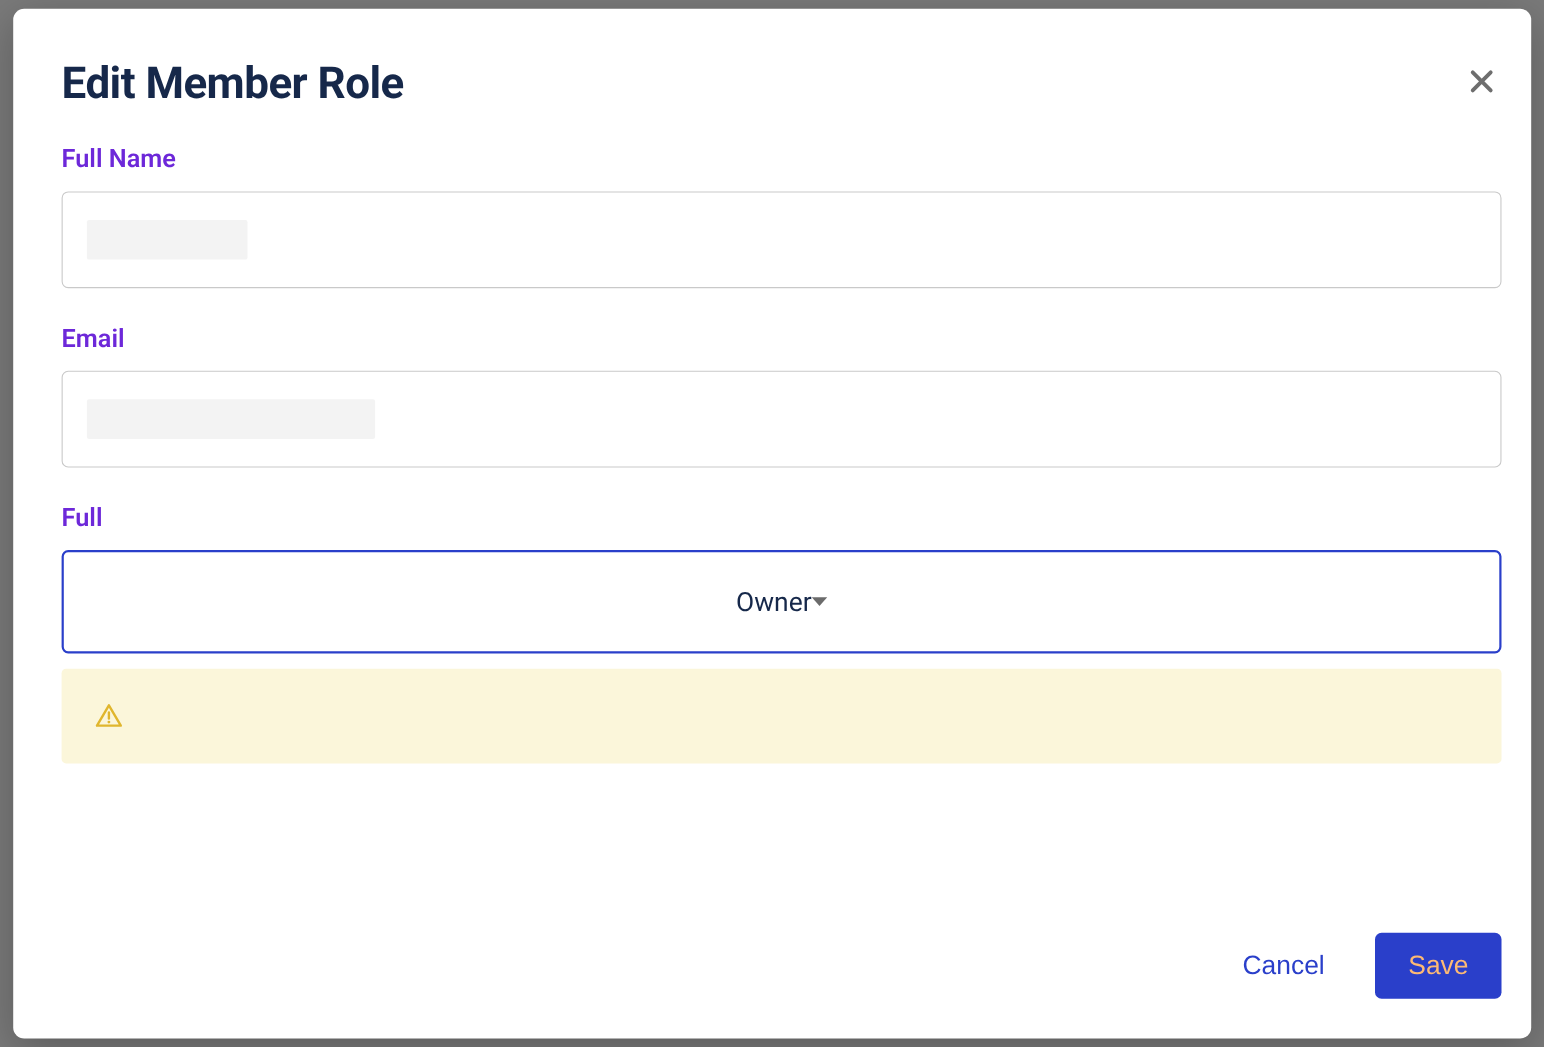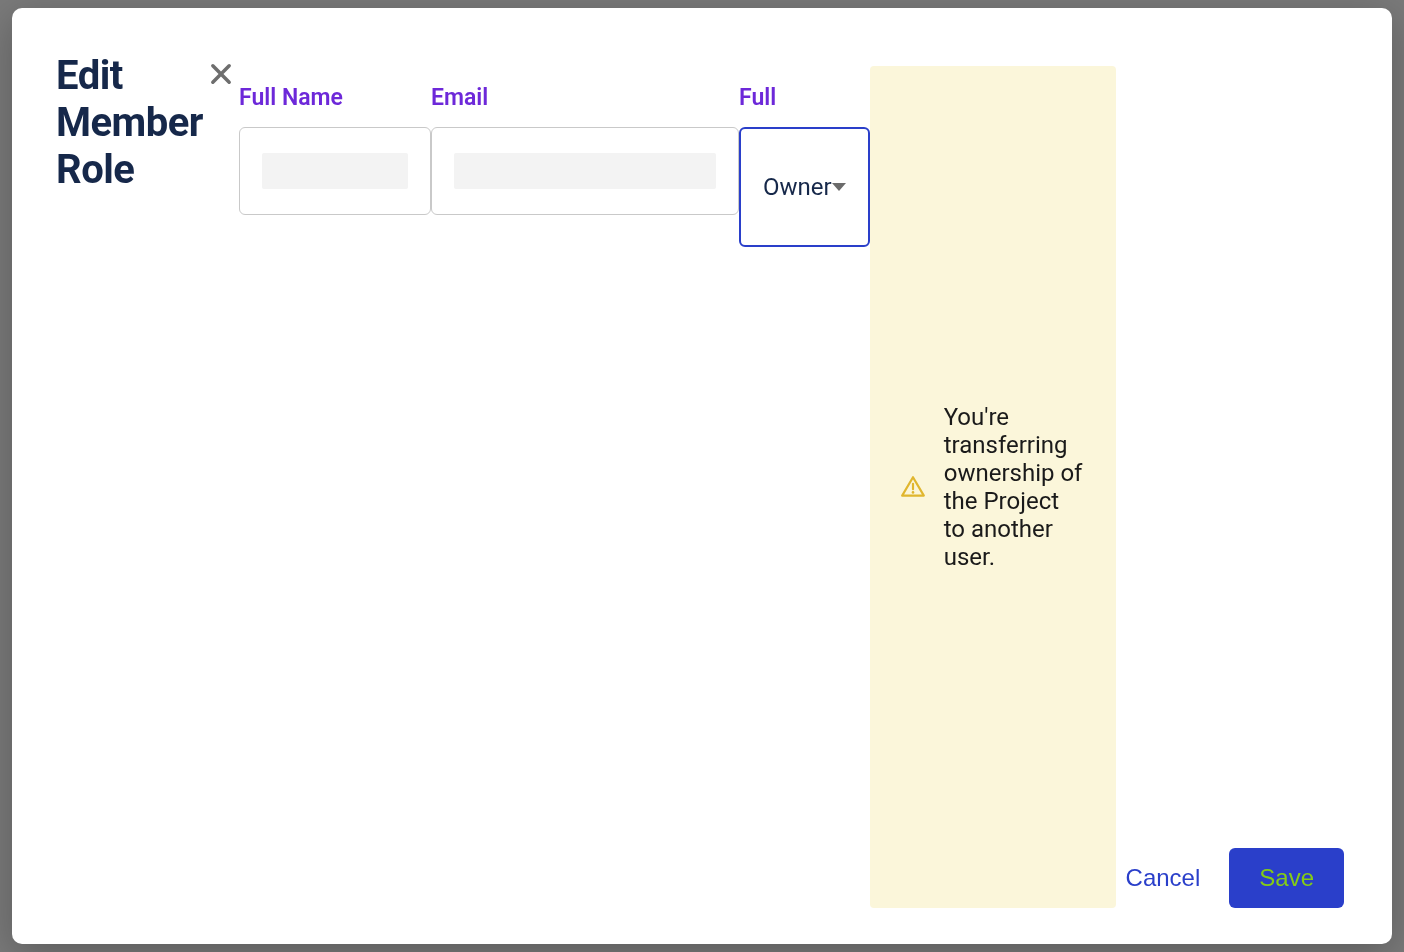--- a/index.html
+++ b/index.html
@@ -35,23 +35,23 @@
 
     .modal {
       position: absolute;
       top: 8px;
       left: 12px;
       right: 12px;
       bottom: 8px;
       background: #ffffff;
       border-radius: 10px;
       box-shadow: 0 10px 40px rgba(0,0,0,0.25);
-      padding: 44px 48px 36px 44px;
-      display: flex;
-      flex-direction: row;
+      padding: 44px 27px 36px 44px;
+      display: flex;
+      flex-direction: column;
     }
 
     .modal-header {
       display: flex;
       justify-content: space-between;
       align-items: flex-start;
     }
 
     .modal-title {
       font-size: 40px;
@@ -111,27 +111,27 @@
       width: 262px;
       height: 36px;
       background: #f3f3f3;
       border-radius: 2px;
     }
 
     .select-field {
       width: 100%;
       border: 2px solid #2a3fca;
       border-radius: 6px;
-      height: 120px;
+      height: 94px;
       padding: 0 22px;
       font-size: 24px;
       color: #16284a;
       display: flex;
       align-items: center;
-      justify-content: space-between;
+      justify-content: center;
       cursor: pointer;
       background: #fff;
     }
 
     .caret-down {
       width: 0;
       height: 0;
       border-left: 7px solid transparent;
       border-right: 7px solid transparent;
       border-top: 8px solid #6b6b6b;
@@ -152,40 +152,40 @@
     }
 
     .warning-text {
       font-size: 24px;
       color: #1a1a1a;
     }
 
     .modal-footer {
       margin-top: auto;
       display: flex;
-      justify-content: center;
-      align-items: center;
-      gap: 19px;
+      justify-content: flex-end;
+      align-items: center;
+      gap: 36px;
       padding-top: 40px;
     }
 
     .cancel-btn {
       background: none;
       border: none;
       color: #2a3fca;
       font-size: 24px;
       font-weight: 500;
       cursor: pointer;
       padding: 8px 10px;
     }
 
     .save-btn {
       background: #2a3fca;
       border: none;
-      color: #84cc16;
+      color: #fdba74;
       font-size: 24px;
       font-weight: 500;
       cursor: pointer;
       padding: 16px 30px;
       border-radius: 6px;
     }
   </style>
 </head>
 <body>
 
@@ -225,21 +225,20 @@
       <span class="caret-down"></span>
     </div>
   </div>
 
   <div class="warning-banner">
     <svg width="26" height="26" viewBox="0 0 24 24">
       <path d="M12 3 L22 20 L2 20 Z" fill="none" stroke="#e0b62e" stroke-width="2" stroke-linejoin="round"></path>
       <line x1="12" y1="9" x2="12" y2="14" stroke="#e0b62e" stroke-width="2" stroke-linecap="round"></line>
       <circle cx="12" cy="17" r="1.2" fill="#e0b62e"></circle>
     </svg>
-    <span class="warning-text">You're transferring ownership of the Project to another user.</span>
   </div>
 
   <div class="modal-footer">
     <button class="cancel-btn">Cancel</button>
     <button class="save-btn">Save</button>
   </div>
 
 </div>
 
 </body></html>

